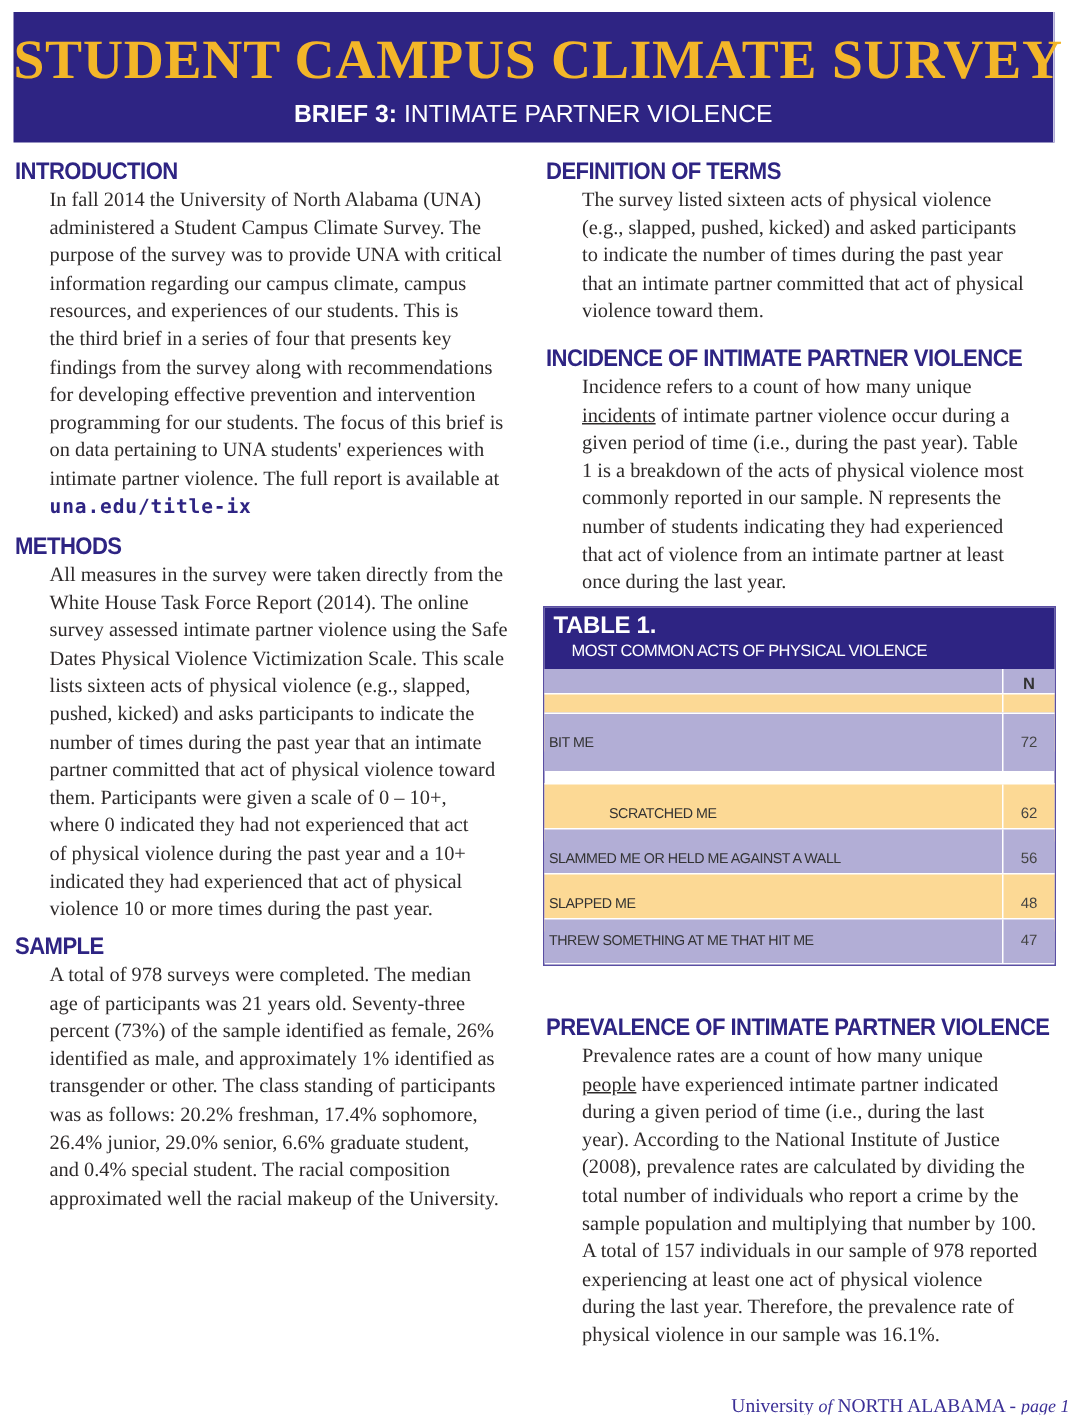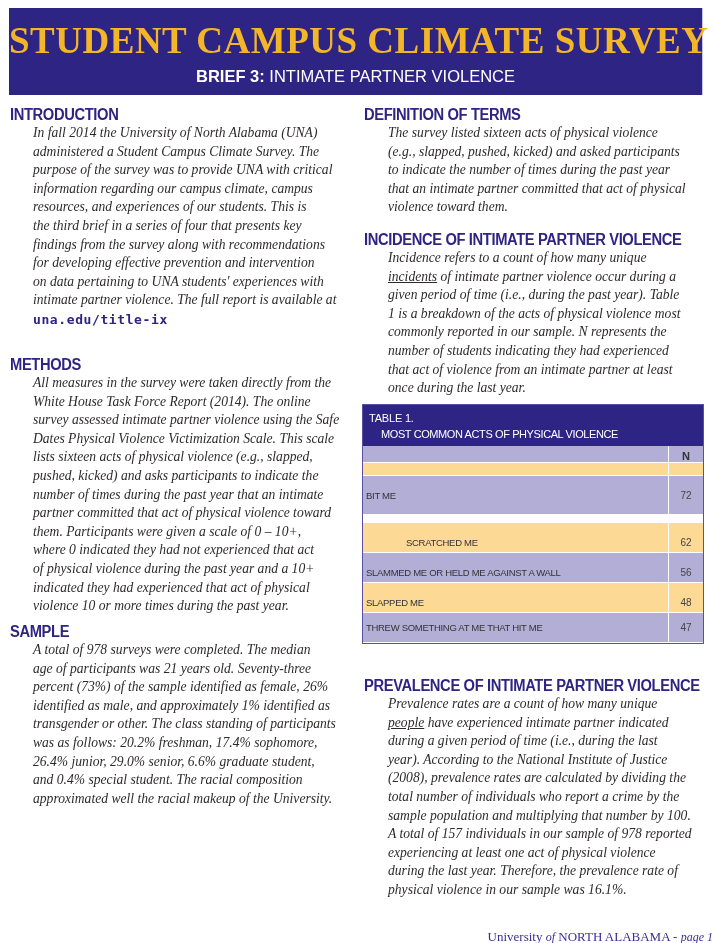--- a/index.html
+++ b/index.html
@@ -25,37 +25,37 @@
 
   .heading {
     position: absolute; font-family: "Liberation Sans", "DejaVu Sans", sans-serif;
     font-weight: bold; font-size: 16px; line-height: 18px; color: #2e2483;
     letter-spacing: -0.4px; white-space: nowrap; transform: scaleX(0.92); transform-origin: left center;
   }
   .body-text {
     position: absolute; font-family: "Liberation Serif", "DejaVu Serif", serif;
     font-size: 13.6px; line-height: 18.6px; color: #2e2a2a;
   }
-  .body-text .line { display: block; white-space: nowrap; font-style: italic; }
+  .body-text .line { display: block; white-space: nowrap; }
   .link-bold {
     display: block; font-family: "DejaVu Sans Mono", "Liberation Mono", monospace; font-weight: bold;
     font-size: 13px; color: #2e2483; letter-spacing: 0.6px; line-height: 19px;
   }
   u { text-decoration: underline; }
 
   .table {
     position: absolute; left: 362px; top: 404px; width: 342px; height: 240px;
     border: 1.5px solid #5a4fa3; box-sizing: border-box; background: #ffffff;
     font-family: "Liberation Sans", "DejaVu Sans", sans-serif;
   }
   .table-head {
     position: absolute; left: 0; right: 0; top: 0; height: 41px; background: #2e2483; color: #ffffff;
   }
   .table-label {
-    position: absolute; left: 6px; top: 6px; font-weight: normal; font-size: 11px; line-height: 14px;
+    position: absolute; left: 6px; top: 6px; font-weight: bold; font-size: 16px; line-height: 14px;
     letter-spacing: -0.2px;
   }
   .table-caption {
     position: absolute; left: 18px; top: 22px; font-size: 11px; line-height: 14px; letter-spacing: -0.4px;
     white-space: nowrap;
   }
   .trow {
     position: absolute; left: 0; right: 0; height: 39px; display: flex; box-sizing: border-box;
     border-top: 1.5px solid #ffffff;
   }
@@ -91,20 +91,21 @@
 <div class="heading" style="left:10px; top:106px;">INTRODUCTION</div>
 <div class="body-text" style="left:33px; top:124px;">
   <span class="line">In fall 2014 the University of North Alabama (UNA)</span>
   <span class="line">administered a Student Campus Climate Survey. The</span>
   <span class="line">purpose of the survey was to provide UNA with critical</span>
   <span class="line">information regarding our campus climate, campus</span>
   <span class="line">resources, and experiences of our students. This is</span>
   <span class="line">the third brief in a series of four that presents key</span>
   <span class="line">findings from the survey along with recommendations</span>
   <span class="line">for developing effective prevention and intervention</span>
+  <span class="line">programming for our students. The focus of this brief is</span>
   <span class="line">on data pertaining to UNA students' experiences with</span>
   <span class="line">intimate partner violence. The full report is available at</span>
   <span class="link-bold">una.edu/title-ix</span>
 </div>
 
 <div class="heading" style="left:10px; top:356px;">METHODS</div>
 <div class="body-text" style="left:33px; top:374px;">
   <span class="line">All measures in the survey were taken directly from the</span>
   <span class="line">White House Task Force Report (2014). The online</span>
   <span class="line">survey assessed intimate partner violence using the Safe</span>

